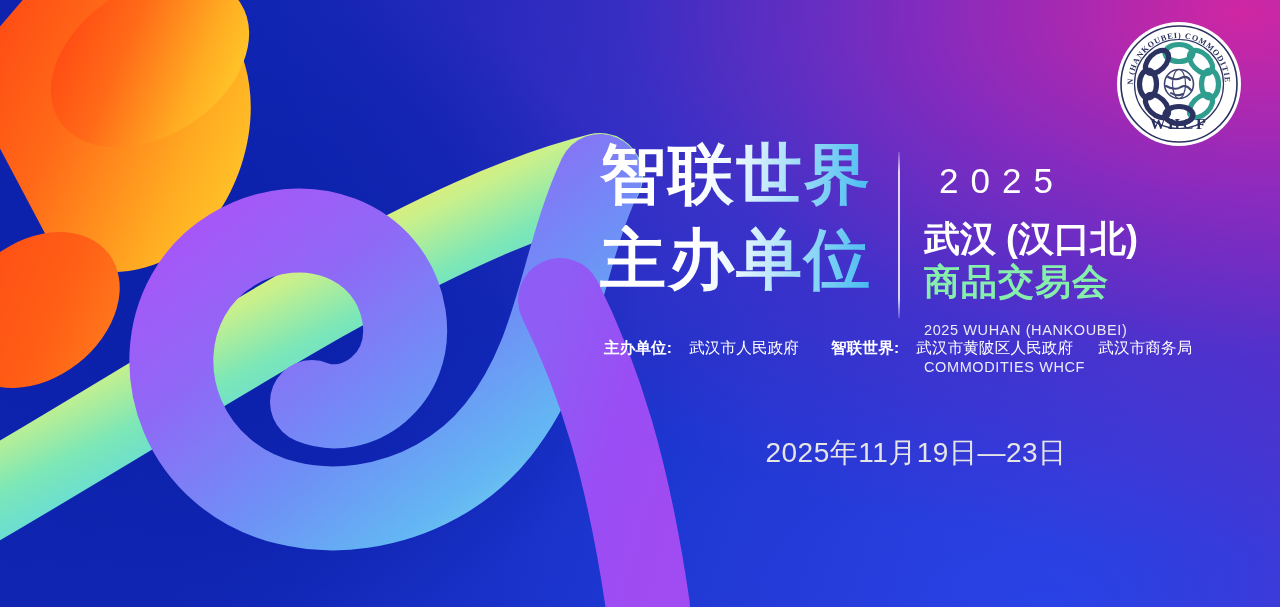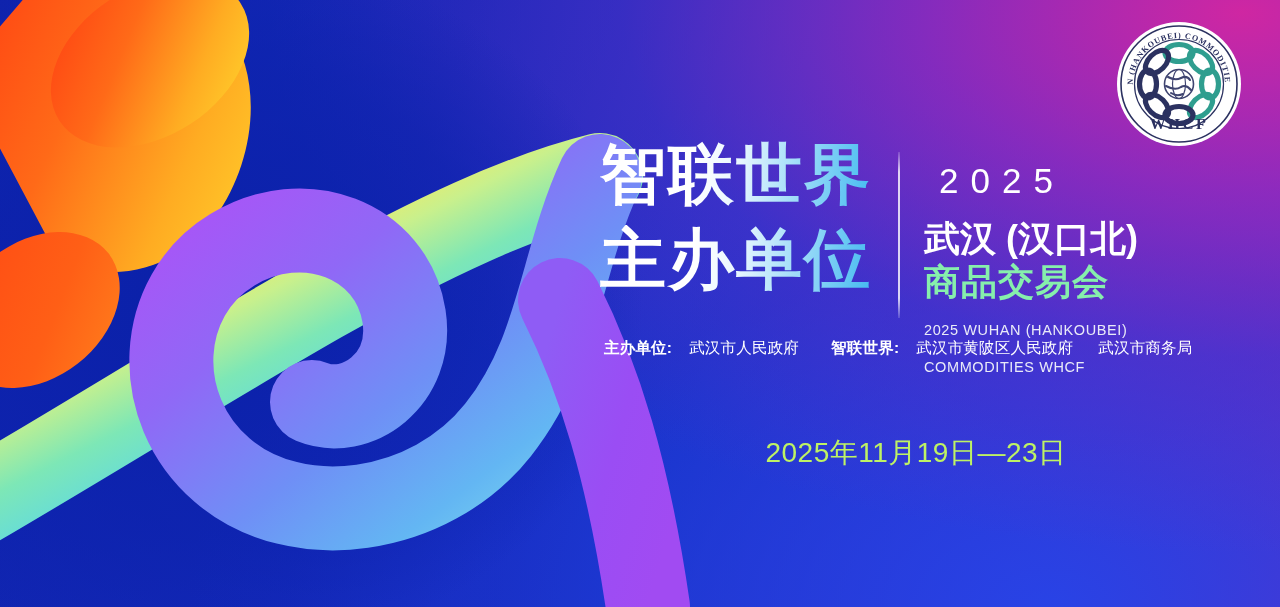--- a/index.html
+++ b/index.html
@@ -152,21 +152,21 @@
   .org-value { font-weight: 400; letter-spacing: 0.2px; }
   .org-value + .org-value { margin-left: 8px; }
 
   
   .date-line {
     position: absolute;
     left: 0;
     top: 434px;
     width: 640px;
     text-align: center;
-    color: #bef264;
+    color: #e5e5e5;
     font-size: 28px;
     font-weight: 400;
     letter-spacing: 0.5px;
     white-space: nowrap;
   }
   .place-line {
     position: absolute;
     left: 0;
     top: 489px;
     width: 640px;

